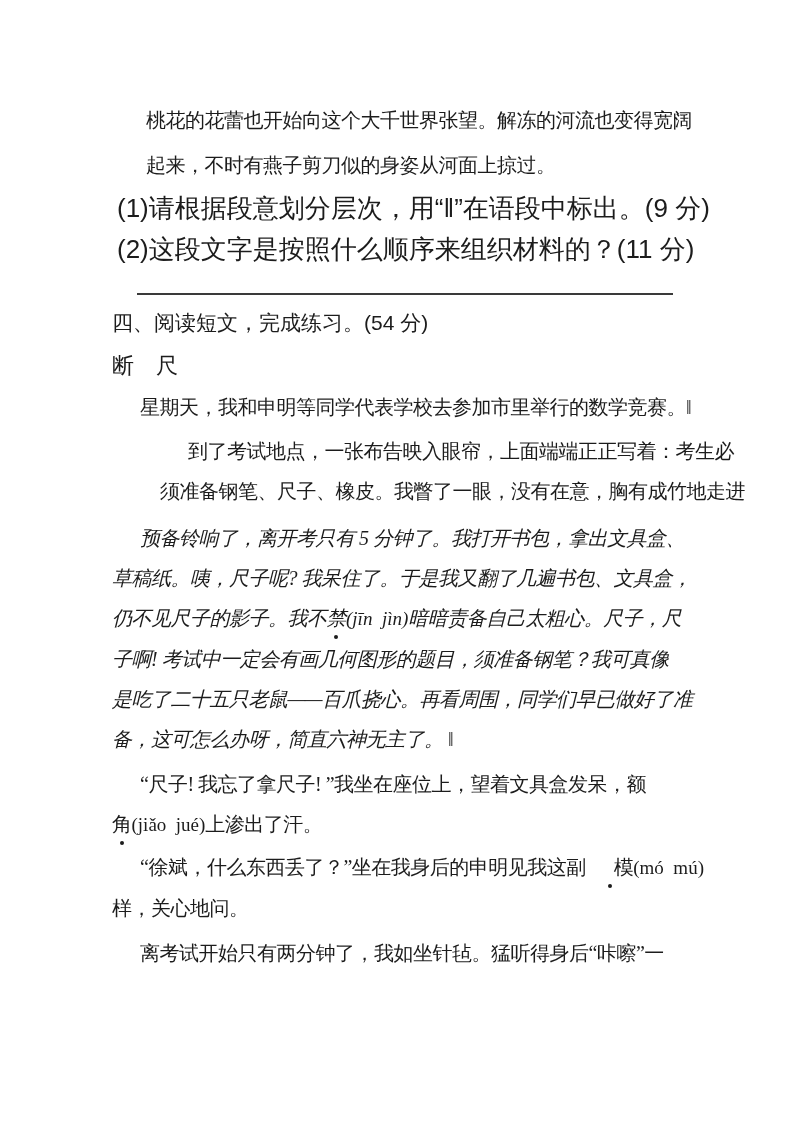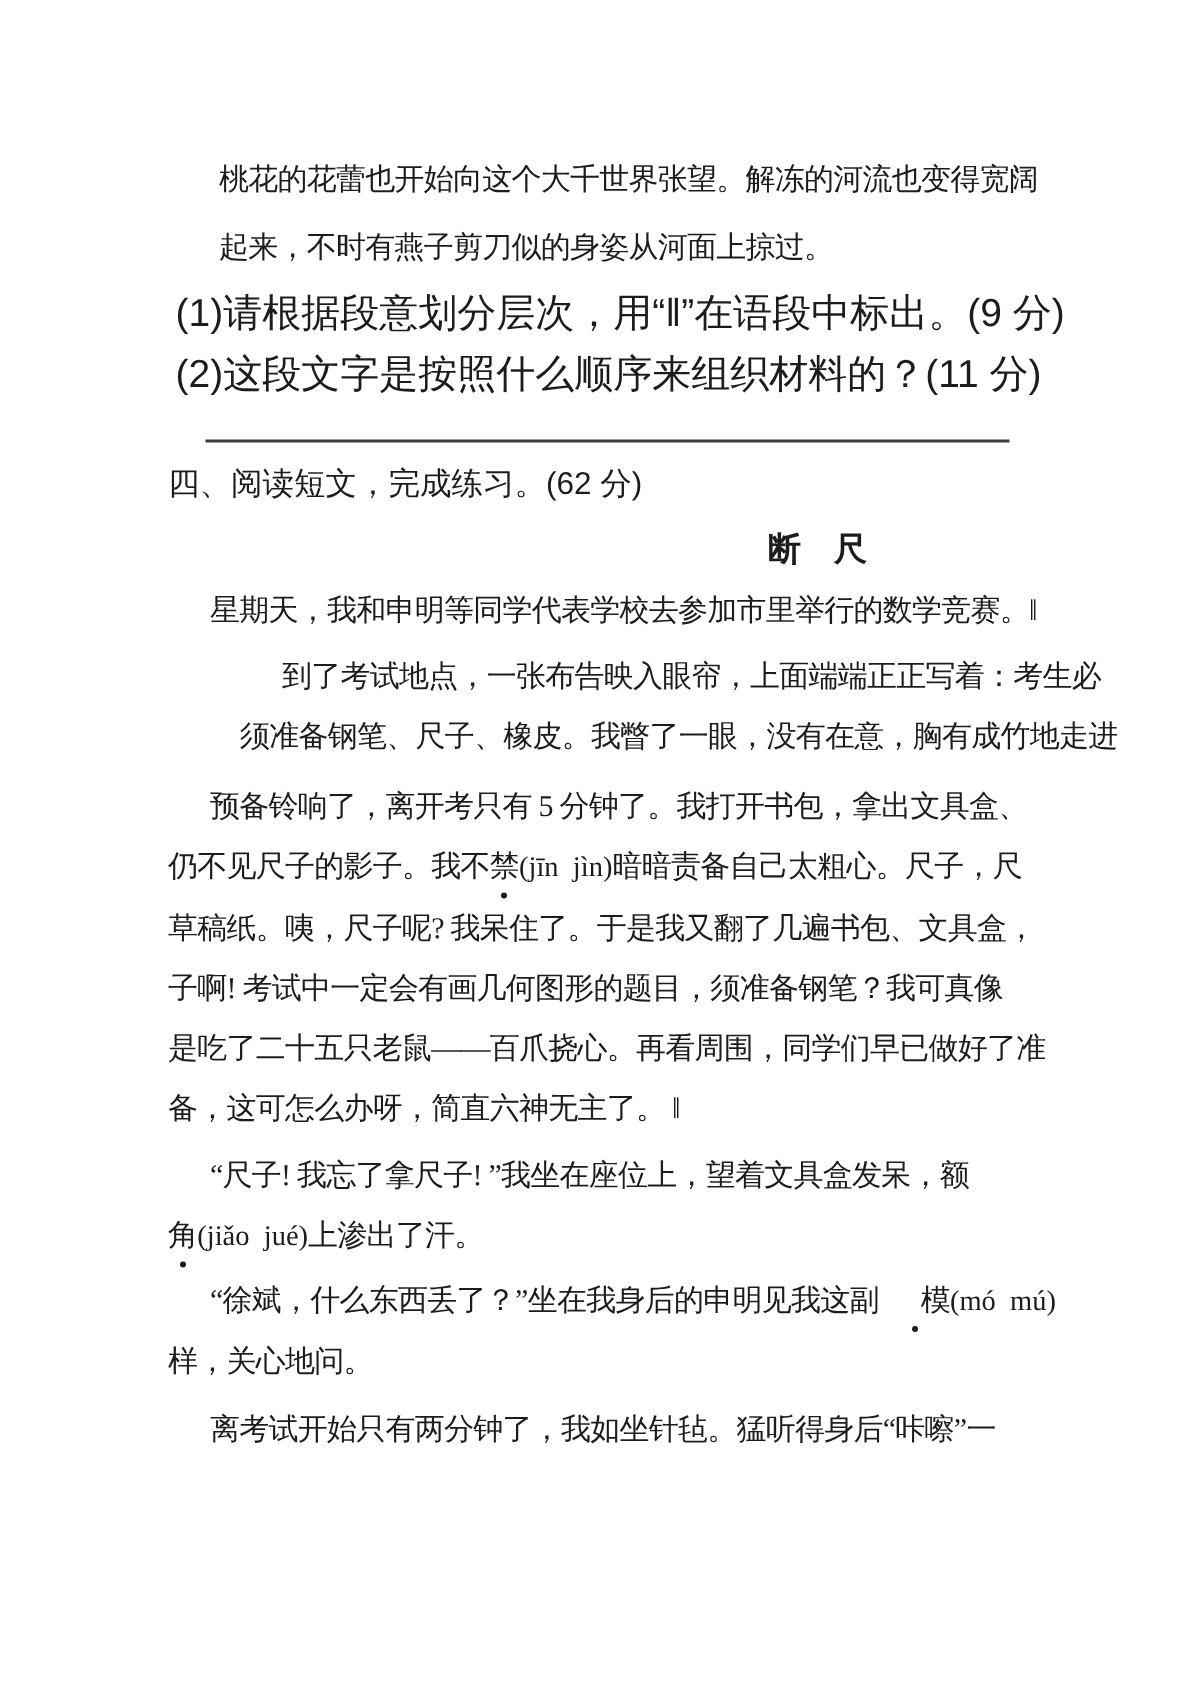--- a/index.html
+++ b/index.html
@@ -44,39 +44,39 @@
     margin: 23px 0 8px 25px;
   }
   .sec-heading {
     font-family: "Liberation Sans", "DejaVu Sans", sans-serif;
     font-size: 21px;
     line-height: 40px;
     white-space: pre;
   }
   .passage-title {
     font-family: "Liberation Sans", "DejaVu Sans", sans-serif;
-    font-weight: bold;
+    font-weight: normal;
     font-size: 22px;
     line-height: 40px;
     margin-top: 3px;
-    text-align: right;
+    text-align: left;
     padding-right: 41px;
     white-space: pre;
   }
   
   .story .line {
     font-size: 20px;
     line-height: 40px;
     letter-spacing: -0.5px;
     white-space: pre;
   }
   .story .para .line:first-child { text-indent: 28px; text-align: right; }
   .para-0 { margin-top: 1px; }
   .para-1 { margin-top: 4px; margin-left: 48px; }
-  .para-2 { margin-top: 7px; }
+  .para-2 { margin-top: 7px; font-style: italic; }
   .para-3 { margin-top: 2px; }
   .para-4 { margin-top: 5px; }
   .para-5 { margin-top: 5px; }
   
   .py { letter-spacing: 0; font-size: 19px; }
   
   .emph { position: relative; display: inline-block; }
   .emph::after {
     content: "";
     position: absolute;
@@ -97,36 +97,36 @@
   <div class="frag">
       <div class="line"><span>桃花的花蕾也开始向这个大千世界张望。解冻的河流也变得宽阔</span></div>
       <div class="line"><span>起来，不时有燕子剪刀似的身姿从河面上掠过。</span></div>
     </div>
 
   <div class="q">(1)请根据段意划分层次，用“‖”在语段中标出。(9 分)</div>
   <div class="q">(2)这段文字是按照什么顺序来组织材料的？(11 分)</div>
 
   <hr class="divider">
 
-  <div class="sec-heading">四、阅读短文，完成练习。(62 分)</div>
+  <div class="sec-heading">四、阅读短文，完成练习。(54 分)</div>
 
   <div class="passage-title">断　尺</div>
 
   <div class="story">
       <div class="para para-0">
         <div class="line"><span>星期天，我和申明等同学代表学校去参加市里举行的数学竞赛。‖</span></div>
       </div>
       <div class="para para-1">
         <div class="line"><span>到了考试地点，一张布告映入眼帘，上面端端正正写着：考生必</span></div>
         <div class="line"><span>须准备钢笔、尺子、橡皮。我瞥了一眼，没有在意，胸有成竹地走进</span></div>
       </div>
       <div class="para para-2">
         <div class="line"><span>预备铃响了，离开考只有 5 分钟了。我打开书包，拿出文具盒、</span></div>
+        <div class="line"><span>草稿纸。咦，尺子呢? 我呆住了。于是我又翻了几遍书包、文具盒，</span></div>
         <div class="line"><span>仍不见尺子的影子。我不</span><span class="emph">禁</span><span class="py">(jīn  jìn)</span><span>暗暗责备自己太粗心。尺子，尺</span></div>
-        <div class="line"><span>草稿纸。咦，尺子呢? 我呆住了。于是我又翻了几遍书包、文具盒，</span></div>
         <div class="line"><span>子啊! 考试中一定会有画几何图形的题目，须准备钢笔？我可真像</span></div>
         <div class="line"><span>是吃了二十五只老鼠——百爪挠心。再看周围，同学们早已做好了准</span></div>
         <div class="line"><span>备，这可怎么办呀，简直六神无主了。 ‖</span></div>
       </div>
       <div class="para para-4">
         <div class="line"><span>“尺子! 我忘了拿尺子! ”我坐在座位上，望着文具盒发呆，额</span></div>
         <div class="line"><span class="emph">角</span><span class="py">(jiǎo  jué)</span><span>上渗出了汗。</span></div>
       </div>
       <div class="para para-3">
         <div class="line"><span>“徐斌，什么东西丢了？”坐在我身后的申明见我这副</span><span class="emph">模</span><span class="py">(mó  mú)</span></div>

